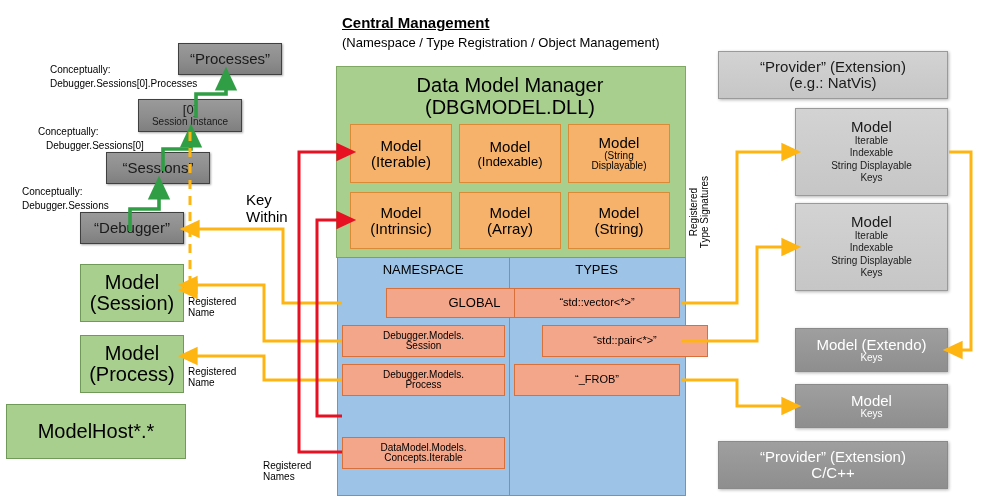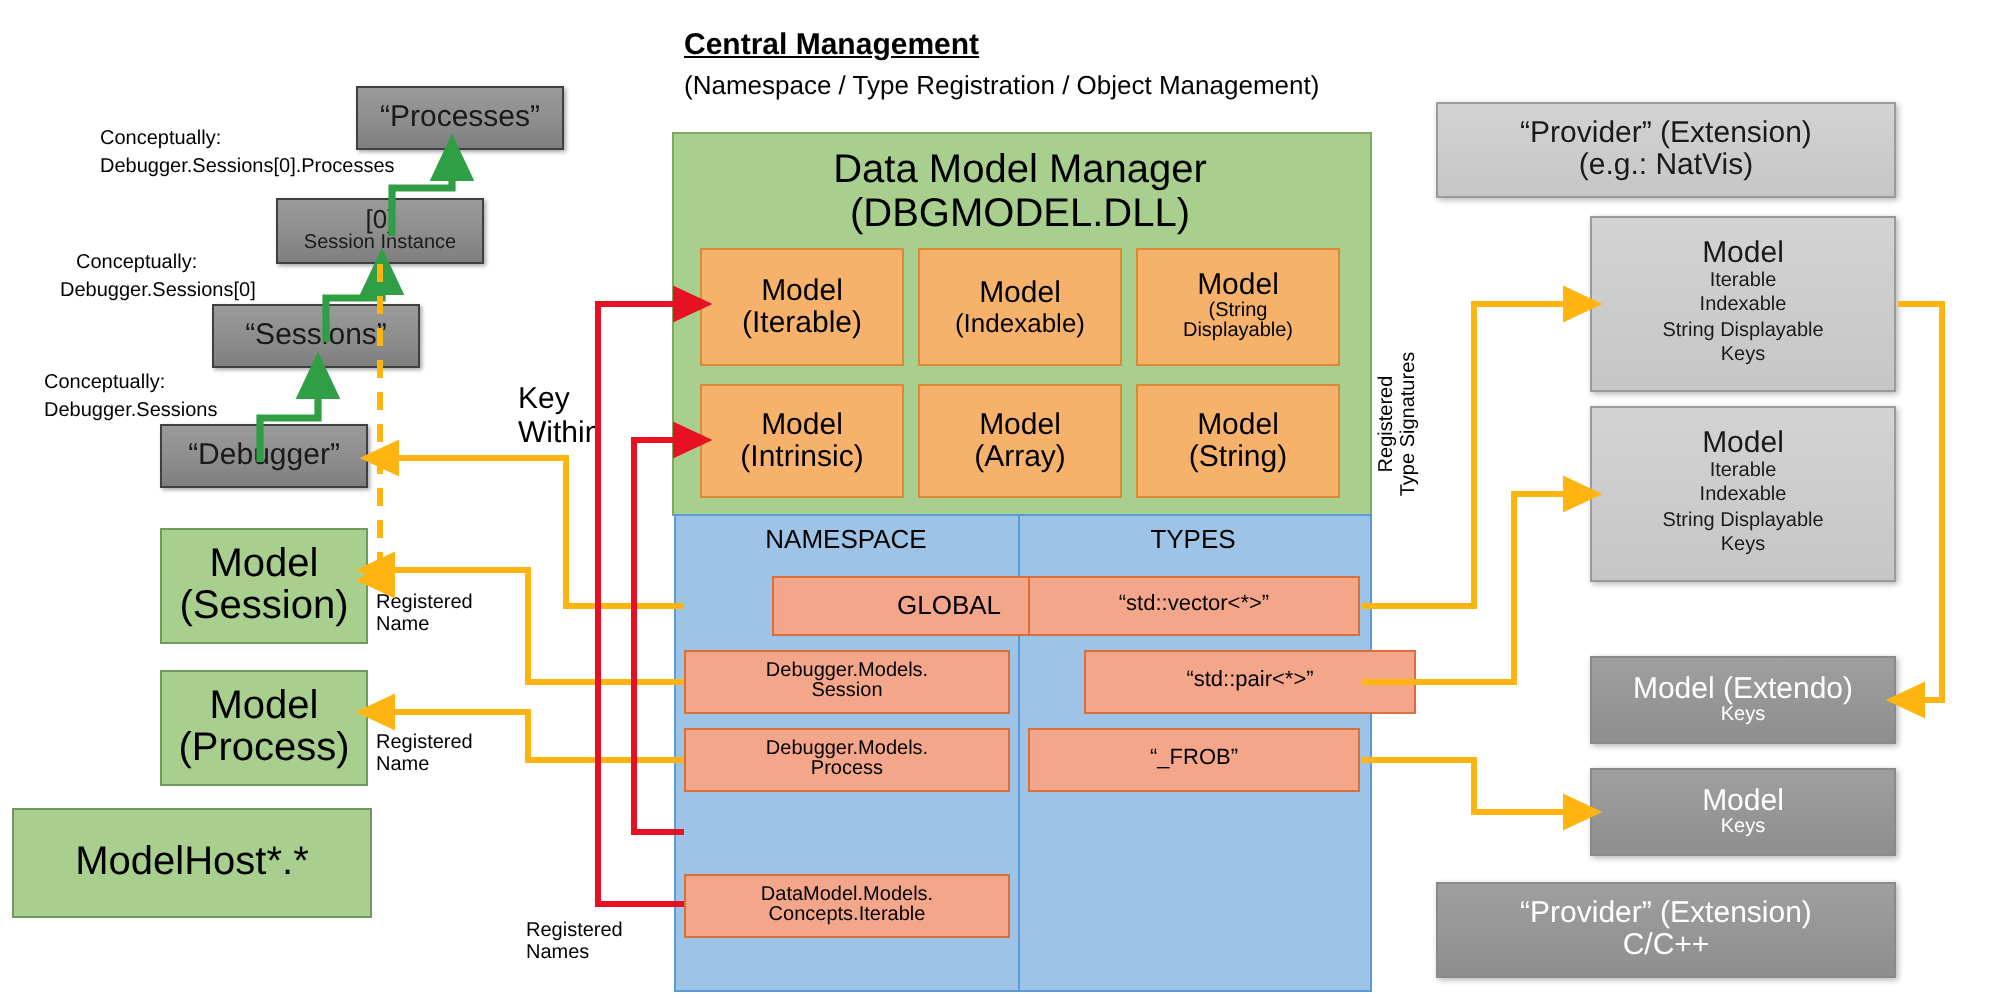--- a/index.html
+++ b/index.html
@@ -55,21 +55,21 @@
 
 <div id="stage">
 
   <div class="title-main t2" style="left:342px;top:14px;">Central Management</div>
   <div class="lbl t3" style="left:342px;top:36px;">(Namespace / Type Registration / Object Management)</div>
 
   <div class="lbl t5" style="left:50px;top:64px;">Conceptually:</div>
   <div class="lbl t5" style="left:50px;top:78px;">Debugger.Sessions[0].Processes</div>
 
   <div class="lbl t5" style="left:38px;top:126px;">Conceptually:</div>
-  <div class="lbl t5" style="left:30px;top:140px;">Debugger.Sessions[0]</div>
+  <div class="lbl t5" style="left:46px;top:140px;">Debugger.Sessions[0]</div>
 
   <div class="lbl t5" style="left:22px;top:186px;">Conceptually:</div>
   <div class="lbl t5" style="left:22px;top:200px;">Debugger.Sessions</div>
 
   <div class="box grey t2" style="left:178px;top:43px;width:104px;height:32px;">
     <span>“Processes”</span>
   </div>
 
   <div class="box grey" style="left:138px;top:99px;width:104px;height:33px;">
     <span class="t3">[0]</span>
@@ -189,21 +189,21 @@
   <div class="box darkgrey" style="left:795px;top:384px;width:153px;height:44px;">
     <span class="t2">Model</span>
     <span class="t5" style="white-space:pre-line;">Keys</span>
   </div>
 
   <div class="box darkgrey t2" style="left:718px;top:441px;width:230px;height:48px;">
     <span>“Provider” (Extension)</span>
     <span>C/C++</span>
   </div>
 
-  <div class="lbl t2" style="left:246px;top:192px;white-space:pre-line;text-align:left;margin-left:13px;">Key
+  <div class="lbl t2" style="left:246px;top:192px;white-space:pre-line;text-align:left;">Key
 Within</div>
 
   <div class="lbl t5" style="left:188px;top:296px;white-space:pre-line;">Registered
 Name</div>
 
   <div class="lbl t5" style="left:188px;top:366px;white-space:pre-line;">Registered
 Name</div>
 
   <div class="lbl t5" style="left:263px;top:460px;white-space:pre-line;">Registered
 Names</div>

